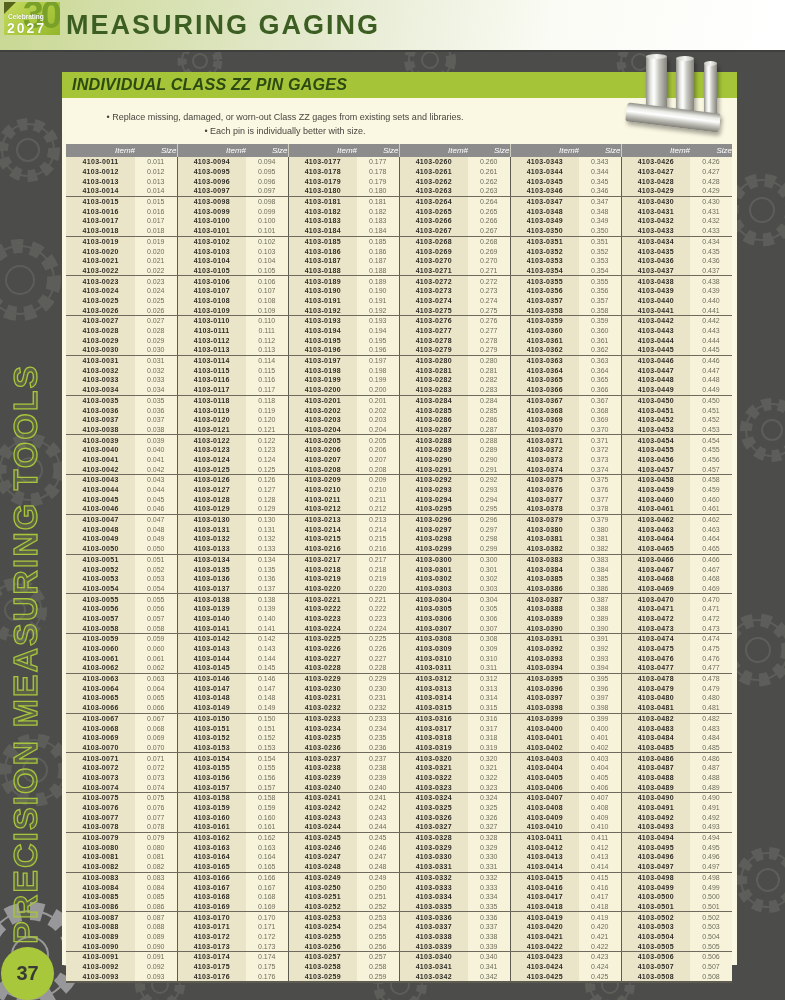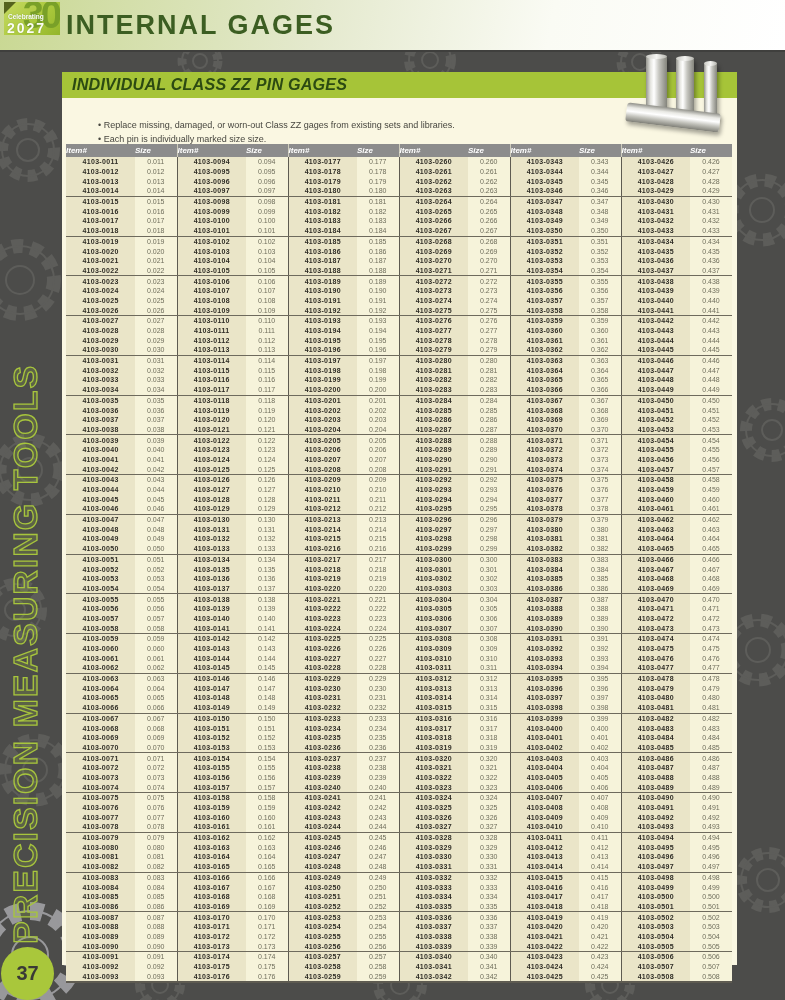--- a/index.html
+++ b/index.html
@@ -26,22 +26,22 @@
   .page-title{position:absolute;left:66px;top:10px;font-size:27px;font-weight:bold;
     color:#3c5e22;letter-spacing:2px;}
 
   
   .panel{position:absolute;left:62px;top:72px;width:675px;height:893px;
     background:#faf7e2;z-index:2;}
   .section-bar{position:absolute;left:0;top:0;width:675px;height:26px;background:#a6c438;}
   .section-title{display:inline-block;margin-left:10px;font-size:17px;font-weight:bold;
     font-style:italic;color:#2c4a12;line-height:26px;letter-spacing:0.2px;
     transform:scaleX(0.95);transform-origin:left center;}
-  .bullets{position:absolute;top:31px;margin:16px;padding:0;list-style:none;
-    font-size:9px;line-height:13.5px;color:#47463f;}
+  .bullets{position:absolute;top:31px;margin:8px;padding:0;list-style:none;
+    font-size:9px;line-height:13.5px;color:#47463f;text-align:center;}
   .bullets li::before{content:"•  ";}
   .bullets-left{left:20px;width:390px;}
   .bullets-right{left:424px;width:250px;}
 
   
   .pin-photo{position:absolute;left:618px;top:46px;width:160px;height:100px;z-index:4;}
   .pin{position:absolute;border-radius:2px;
     background:linear-gradient(90deg,#93938c 0%,#e6e6e1 22%,#ffffff 38%,#c6c6c0 62%,#84847c 100%);
     box-shadow:2px 3px 4px rgba(0,0,0,0.35);}
   .pin::before{content:"";position:absolute;left:0;top:-2px;width:100%;height:5px;
@@ -50,22 +50,22 @@
   .pin-v2{left:58px;top:12px;width:18px;height:58px;}
   .pin-v3{left:86px;top:17px;width:13px;height:57px;}
   .pin-h{left:8px;top:62px;width:94px;height:19px;transform:rotate(7deg);border-radius:3px;
     background:linear-gradient(180deg,#8f8f88 0%,#e9e9e4 25%,#ffffff 45%,#c2c2bb 70%,#7e7e76 100%);}
   .pin-h::before{display:none;}
 
   
   table.gage{position:absolute;left:4px;top:72px;width:666px;border-collapse:collapse;
     table-layout:fixed;border-bottom:2px solid #5e5b51;}
   col.c-item{width:69px;} col.c-size{width:42px;}
-  th{background:#8c8c8c;color:#ffffff;font-style:italic;font-weight:bold;font-size:8px;
-    height:13px;line-height:13px;padding:0;text-align:left;}
+  th{background:#8c8c8c;color:#ffffff;font-style:italic;font-weight:normal;font-size:8px;
+    height:13px;line-height:13px;padding:0;text-align:right;}
   th.size-h{border-right:1px solid #cfcdbd;}
   th.size-h:last-child{border-right:none;}
   td{height:9.69px;font-size:7px;line-height:9px;text-align:center;padding:0;
     overflow:hidden;white-space:nowrap;}
   td.item{background:#eae5c8;color:#2f2d26;font-weight:bold;letter-spacing:0.3px;
     border-left:1px solid #5e5b51;}
   tr td.item:first-child{border-left:none;}
   tr.grp td{border-bottom:1px solid #6e6a5d;}
   td.size{background:#f6f3da;color:#6f6e5c;}
 
@@ -170,30 +170,30 @@
   </g>
 </svg>
 
 <div class="top-bar">
   <div class="brand-badge">
     <span class="badge-number">30</span>
     <span class="badge-line1">Celebrating</span>
     <span class="badge-line2">2027</span>
     <span class="corner"></span>
   </div>
-  <div class="page-title">INTERNAL GAGES</div>
+  <div class="page-title">MEASURING GAGING</div>
 </div>
 
 <div class="panel">
   <div class="section-bar">
     <span class="section-title">INDIVIDUAL CLASS ZZ PIN GAGES</span>
   </div>
   <ul class="bullets bullets-left">
       <li>Replace missing, damaged, or worn-out Class ZZ gages from existing sets and libraries.</li>
-      <li>Each pin is individually marked size size.</li>
+      <li>Each pin is individually better with size.</li>
     </ul>
 
   <table class="gage">
     <colgroup id="cols">
         <col class="c-item">
         <col class="c-size">
         <col class="c-item">
         <col class="c-size">
         <col class="c-item">
         <col class="c-size">

